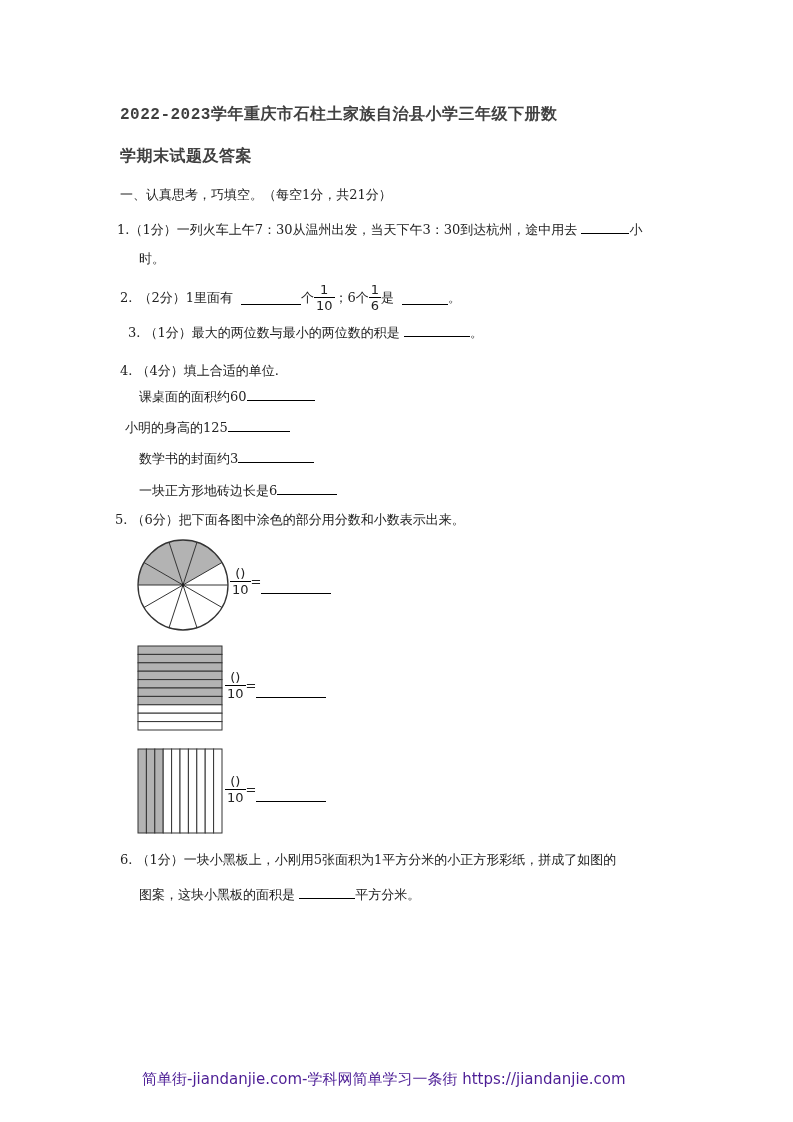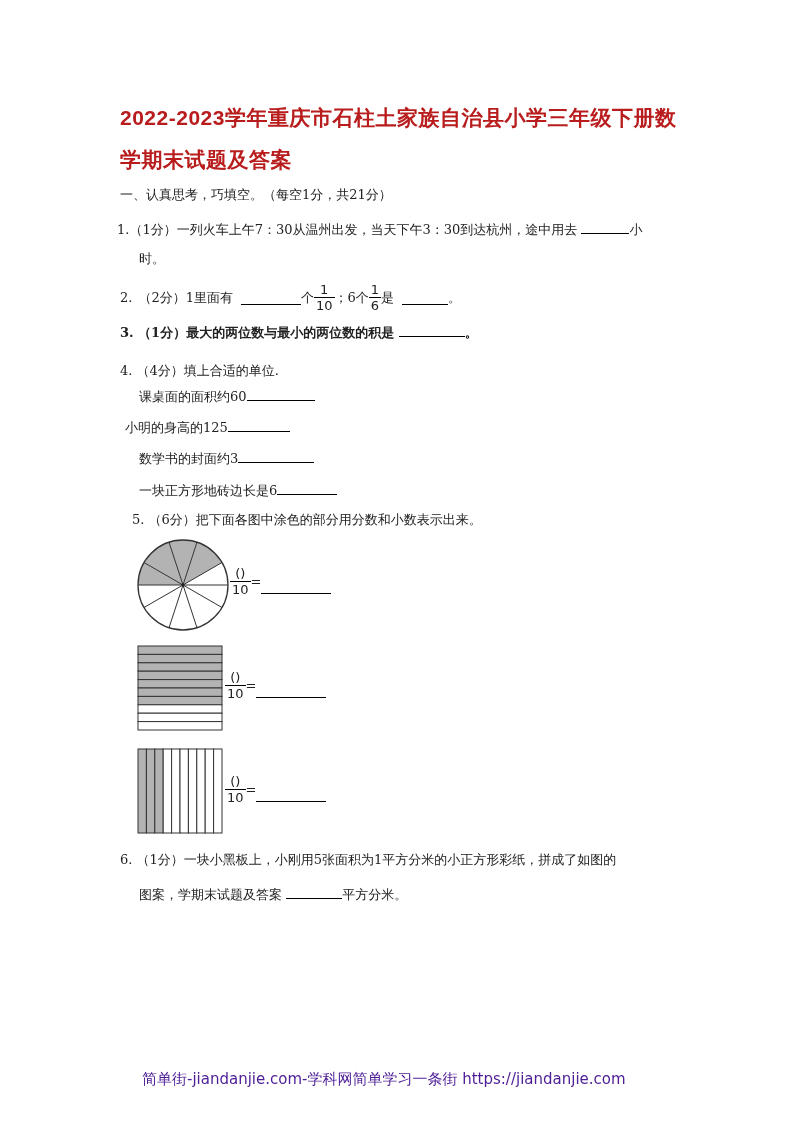--- a/index.html
+++ b/index.html
@@ -1,19 +1,19 @@
 <!DOCTYPE html>
 <html><head>
 <meta charset="utf-8">
 <style>
   html, body { margin:0; padding:0; background:#ffffff; }
   body { width:793px; height:1122px; position:relative; overflow:hidden;
          font-family: "DejaVu Serif", "Liberation Serif", serif; color:#222; }
   .abs { position:absolute; white-space:nowrap; }
-  .title { font-family: Liberation Sans, sans-serif; font-weight:bold; font-size:21px; color:#b91c1c; letter-spacing:0.5px; }
+  .title { font-family: Liberation Mono, monospace; font-weight:bold; font-size:16px; color:#404040; letter-spacing:0.5px; }
   .line { font-size:13px; }
   .blank { display:inline-block; border-bottom:1px solid #000; height:14px; vertical-align:baseline; }
   .frac { display:inline-block; vertical-align:middle; text-align:center; font-family:"DejaVu Sans", sans-serif; font-size:13px; line-height:15px; }
   .frac .num { display:block; border-bottom:1px solid #000; padding:0 2px; }
   .frac .den { display:block; padding:0 2px; }
   .fig-label { font-family:"DejaVu Sans", sans-serif; font-size:13px; }
   .footer { font-family: "DejaVu Sans", sans-serif; font-size:15px; color:#4c1d95; }
 </style>
 </head>
 <body>
@@ -41,21 +41,21 @@
   <span>；6个</span>
   <span class="frac">
       <span class="num">1</span>
       <span class="den">6</span>
     </span>
   <span>是</span>
   <span class="blank" style="width:46px; margin-left:8px;"></span>
   <span>。</span>
 </div>
 
-<div class="abs line" style="left:120px; top:322px;font-weight:bold;">
+<div class="abs line" style="left:128px; top:322px;">
   <span>3.</span>
   <span>（1分）最大的两位数与最小的两位数的积是</span>
   <span class="blank" style="width:66px;"></span><span>。</span>
 </div>
 
 <div class="abs line" style="left:120px; top:354px;margin-top:8px;">
   <span>4.</span>
   <span>（4分）填上合适的单位.</span>
 </div>
 <div class="abs line" style="left:139px; top:386px;">
@@ -64,21 +64,21 @@
 <div class="abs line" style="left:125px; top:417px;">
   <span>小明的身高的125</span><span class="blank" style="width:62px;"></span>
 </div>
 <div class="abs line" style="left:139px; top:448px;">
   <span>数学书的封面约3</span><span class="blank" style="width:76px;"></span>
 </div>
 <div class="abs line" style="left:139px; top:480px;">
   <span>一块正方形地砖边长是6</span><span class="blank" style="width:60px;"></span>
 </div>
 
-<div class="abs line" style="left:132px; top:511px;">
+<div class="abs line" style="left:115px; top:511px;">
   <span>5.</span>
   <span>（6分）把下面各图中涂色的部分用分数和小数表示出来。</span>
 </div>
 
 <svg class="abs" style="left:136px; top:538px;" width="94" height="94" viewBox="0 0 94 94">
   <g transform="translate(47,47)">
 
     <path d="M0,0 L-45,0 A45,45 0 0,1 -39,-22.5 Z" fill="#b3b3b3"></path>
     <path d="M0,0 L-39,-22.5 A45,45 0 0,1 -14,-42.8 Z" fill="#b3b3b3"></path>
     <path d="M0,0 L-14,-42.8 A45,45 0 0,1 14,-42.8 Z" fill="#b3b3b3"></path>
@@ -145,17 +145,17 @@
     </span>
   <span>=</span>
   <span class="blank" style="width:70px; margin-top:10px;"></span>
 </div>
 
 <div class="abs line" style="left:120px; top:851px;">
   <span>6.</span>
   <span>（1分）一块小黑板上，小刚用5张面积为1平方分米的小正方形彩纸，拼成了如图的</span>
 </div>
 <div class="abs line" style="left:139px; top:884px;">
-  <span>图案，学期末试题及答案</span>
+  <span>图案，这块小黑板的面积是</span>
   <span class="blank" style="width:56px;"></span><span>平方分米。</span>
 </div>
 
 <div class="abs footer" style="left:142px; top:1070px;">简单街-jiandanjie.com-学科网简单学习一条街 https://jiandanjie.com</div>
 
 </body></html>

